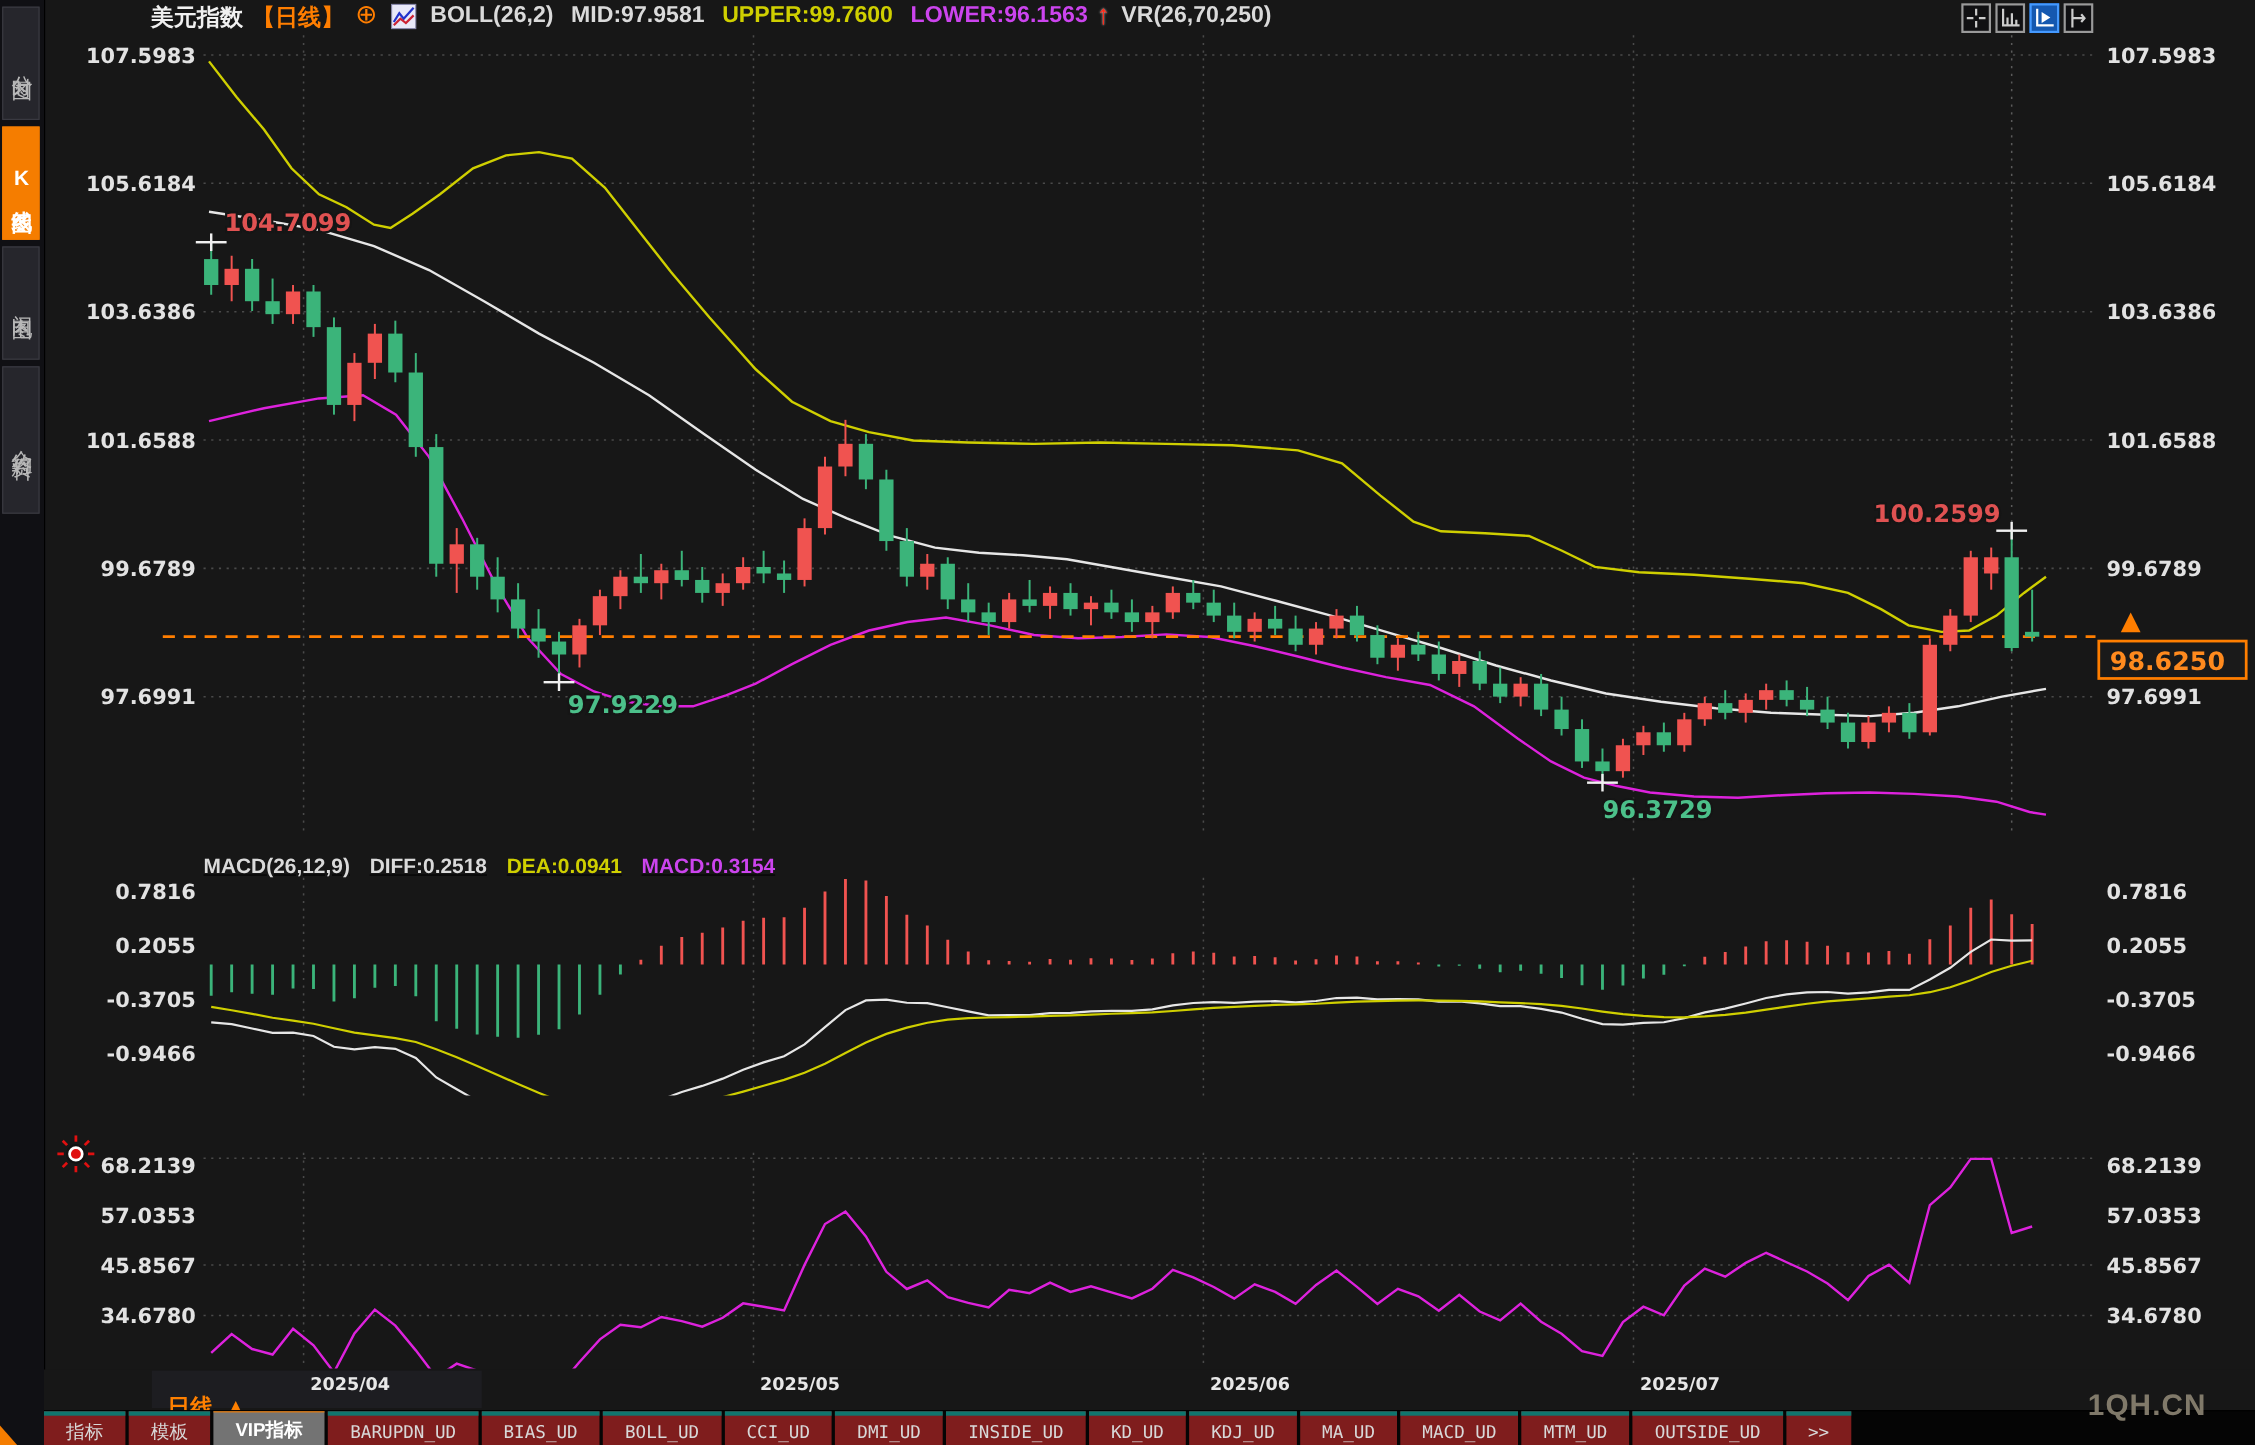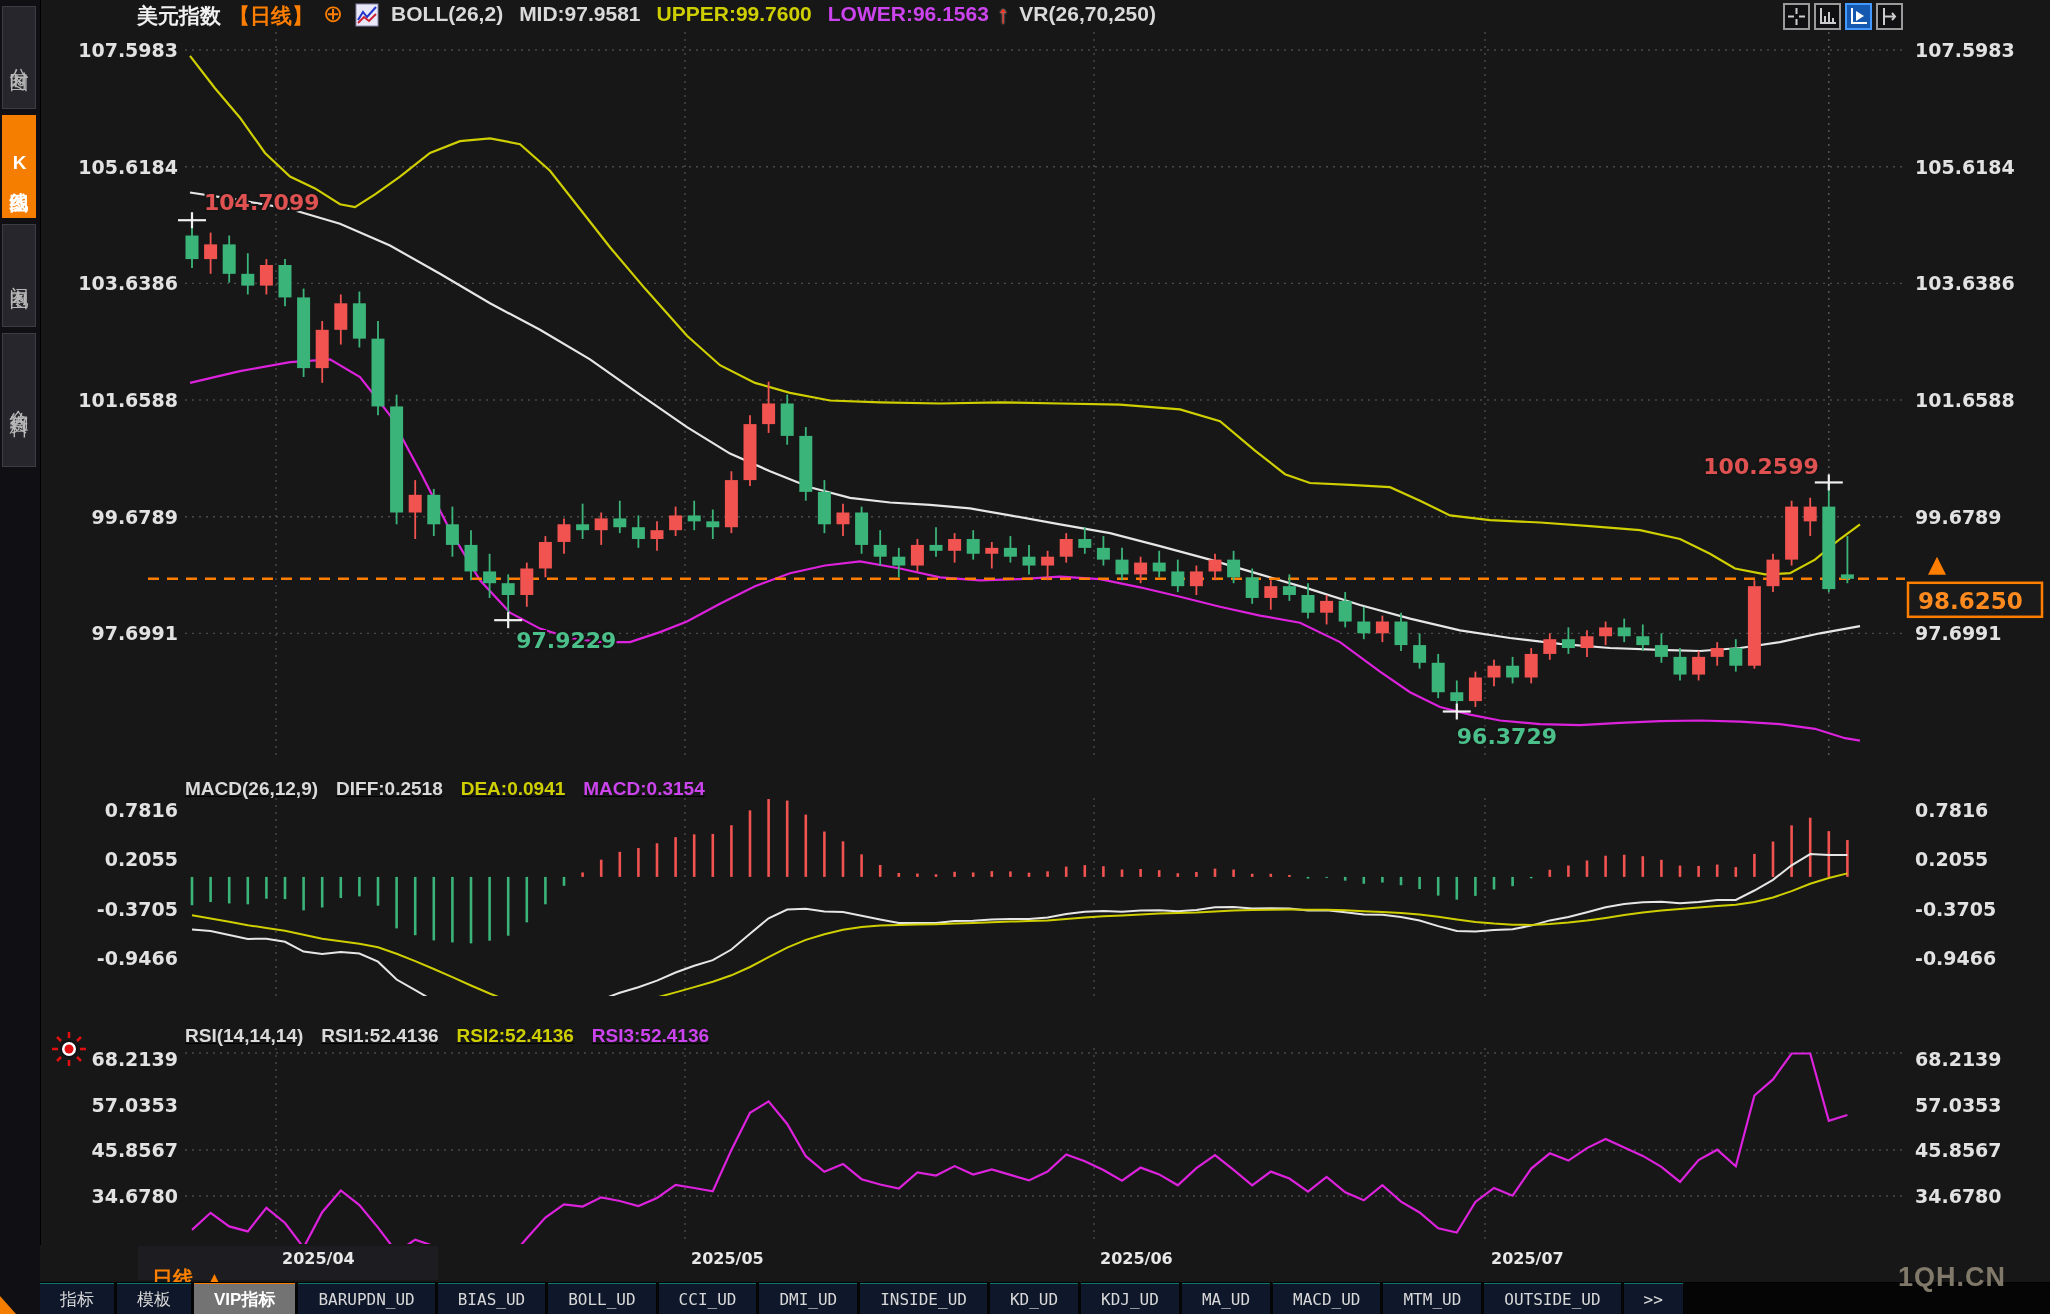--- a/index.html
+++ b/index.html
@@ -43,22 +43,22 @@
 
   
   .date-row{position:absolute;left:40px;top:1245px;width:2010px;height:37px;background:#171717;}
   .period-box{position:absolute;left:98px;top:1px;width:300px;height:34px;background:#1d1d21;}
   .period-btn{position:absolute;left:112px;top:20px;display:flex;align-items:center;color:#ff8000;font-weight:bold;font-size:21px;cursor:pointer;}
   .period-btn .tri{margin-left:12px;font-size:17px;}
   .date-label{position:absolute;top:4px;color:#e8e8e8;font-weight:bold;font-size:16px;font-family:"DejaVu Sans","Liberation Sans",sans-serif;}
 
   
   .tab-bar{position:absolute;left:40px;top:1282px;width:2010px;height:32px;background:#050505;display:flex;border-top:1px solid #000;}
-  .tab{height:100%;display:flex;align-items:center;justify-content:center;background:#0f172a;color:#d8d8d8;
-    font-size:17px;padding:0 20px;margin-right:3px;cursor:pointer;border-top:1px solid #0f766e;box-sizing:border-box;}
+  .tab{height:100%;display:flex;align-items:center;justify-content:center;background:#7f1d1d;color:#d8d8d8;
+    font-size:17px;padding:0 20px;margin-right:3px;cursor:pointer;border-top:4px solid #0f766e;box-sizing:border-box;}
   .tab.mono{font-family:"DejaVu Sans Mono","Liberation Mono",monospace;font-size:16px;}
   .tab.active{background:#737373;color:#fff;font-weight:bold;border-top:1px solid #f57d00;}
 
   .watermark{position:absolute;left:1898px;top:1262px;font-size:27px;font-weight:bold;color:#8d8574;opacity:.9;letter-spacing:1px;}
   .corner-wedge{position:absolute;left:0;top:1296px;width:0;height:0;border-left:16px solid #f57d00;border-top:18px solid transparent;}
   #chart-svg{position:absolute;left:0;top:0;}
 </style>
 </head>
 <body>
 
@@ -491,26 +491,20 @@
     </button>
   </div>
 
   <div class="pane-hdr" id="macd-hdr">
     <span class="w">MACD(26,12,9)</span>
     <span class="w">DIFF:0.2518</span>
     <span class="y">DEA:0.0941</span>
     <span class="m">MACD:0.3154</span>
   </div>
 
-  <div class="pane-hdr" id="rsi-hdr">
-    <span class="w">RSI(14,14,14)</span>
-    <span class="w">RSI1:52.4136</span>
-    <span class="y">RSI2:52.4136</span>
-    <span class="m">RSI3:52.4136</span>
-  </div>
 
   <div class="burst">
     <svg width="34" height="34" viewBox="0 0 34 34">
       <g stroke="#e01010" stroke-width="2.5">
         <line x1="17" y1="0" x2="17" y2="6"></line>
           <line x1="17" y1="28" x2="17" y2="34"></line>
         <line x1="0" y1="17" x2="6" y2="17"></line>
           <line x1="28" y1="17" x2="34" y2="17"></line>
         <line x1="5" y1="5" x2="9" y2="9"></line>
           <line x1="25" y1="25" x2="29" y2="29"></line>

